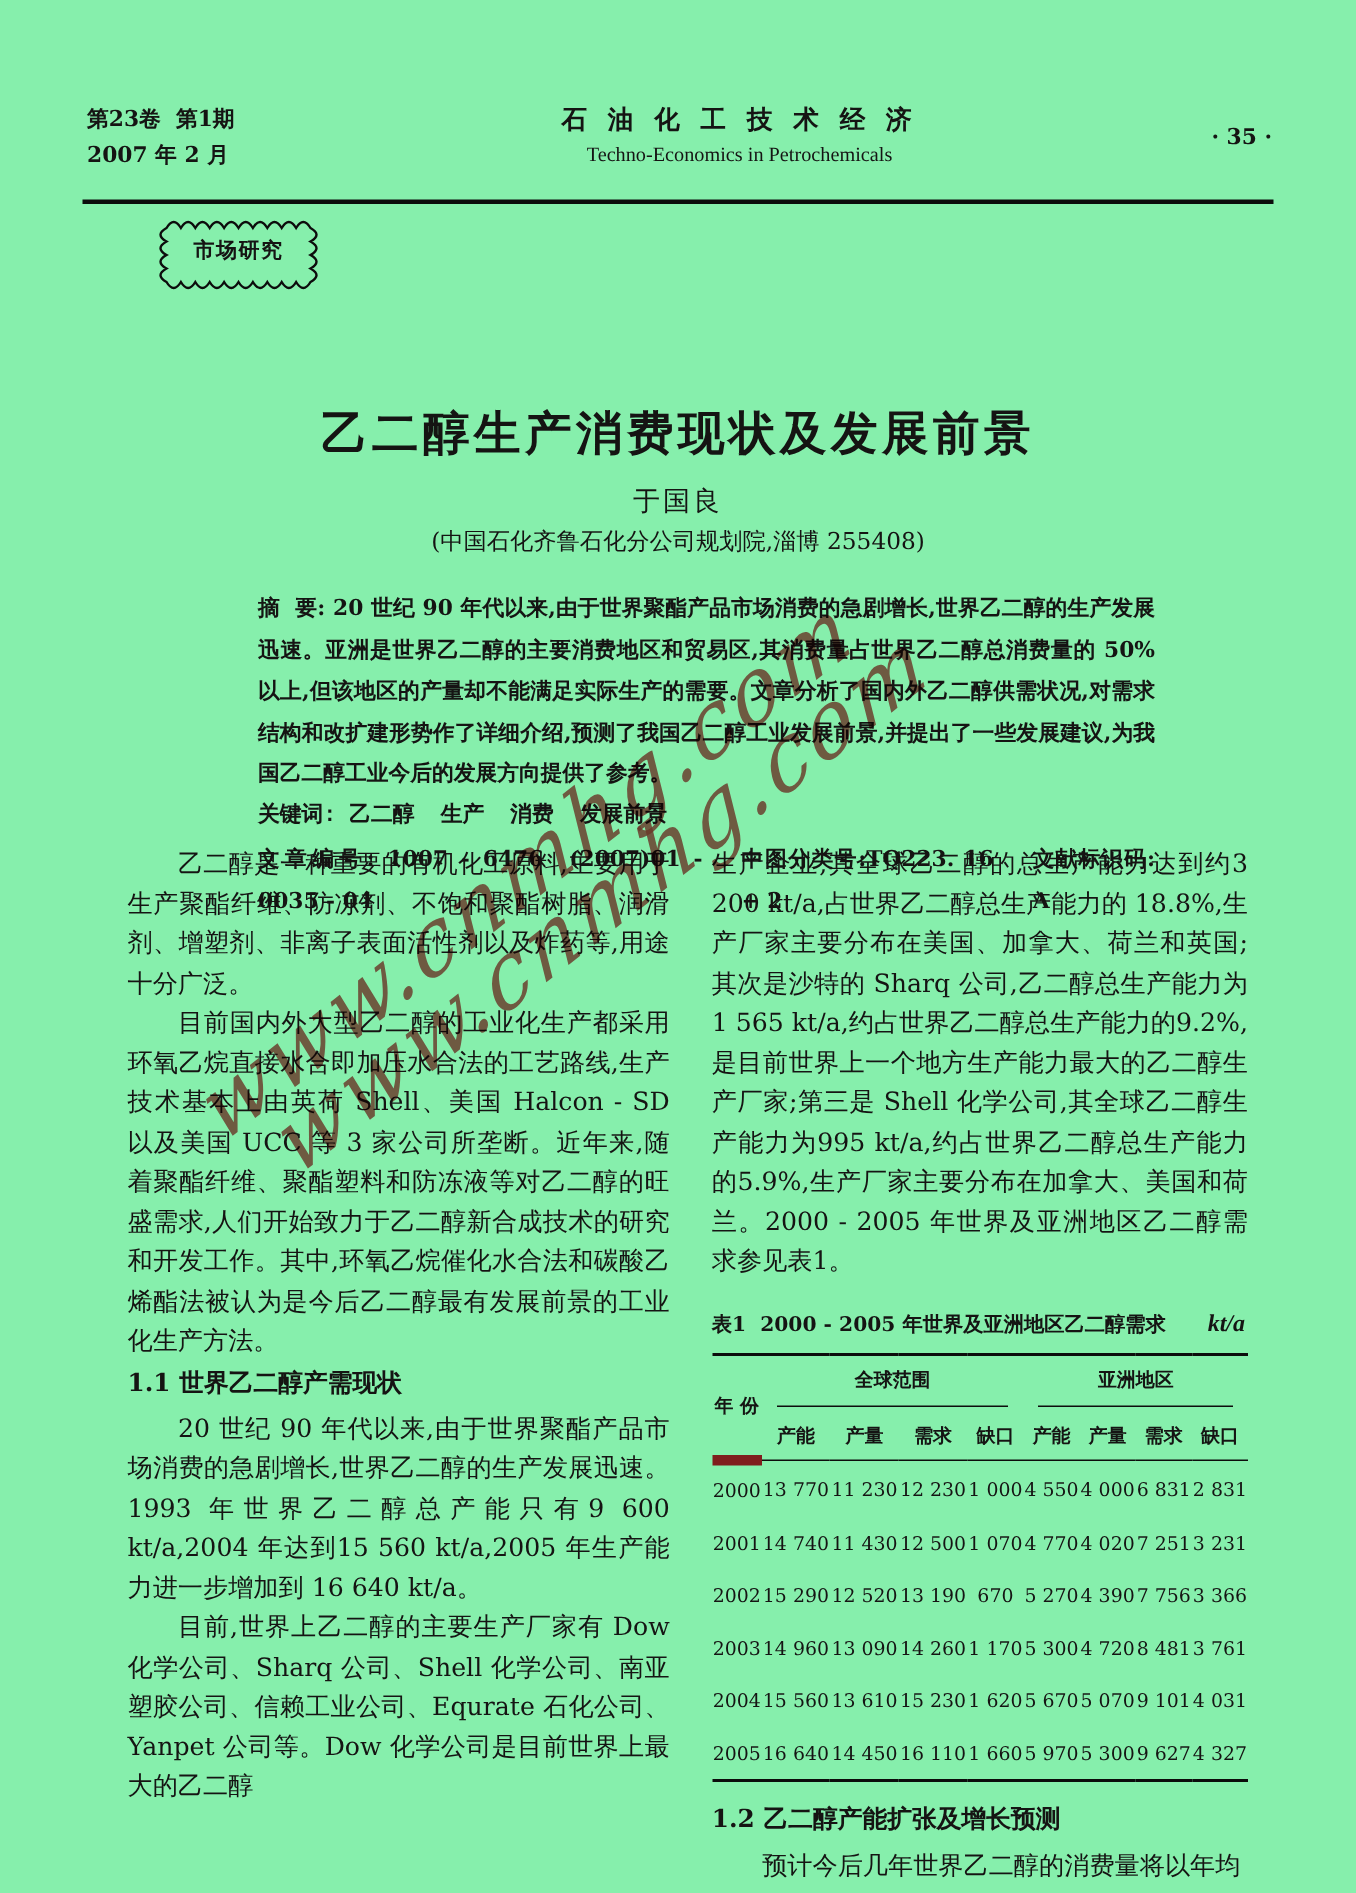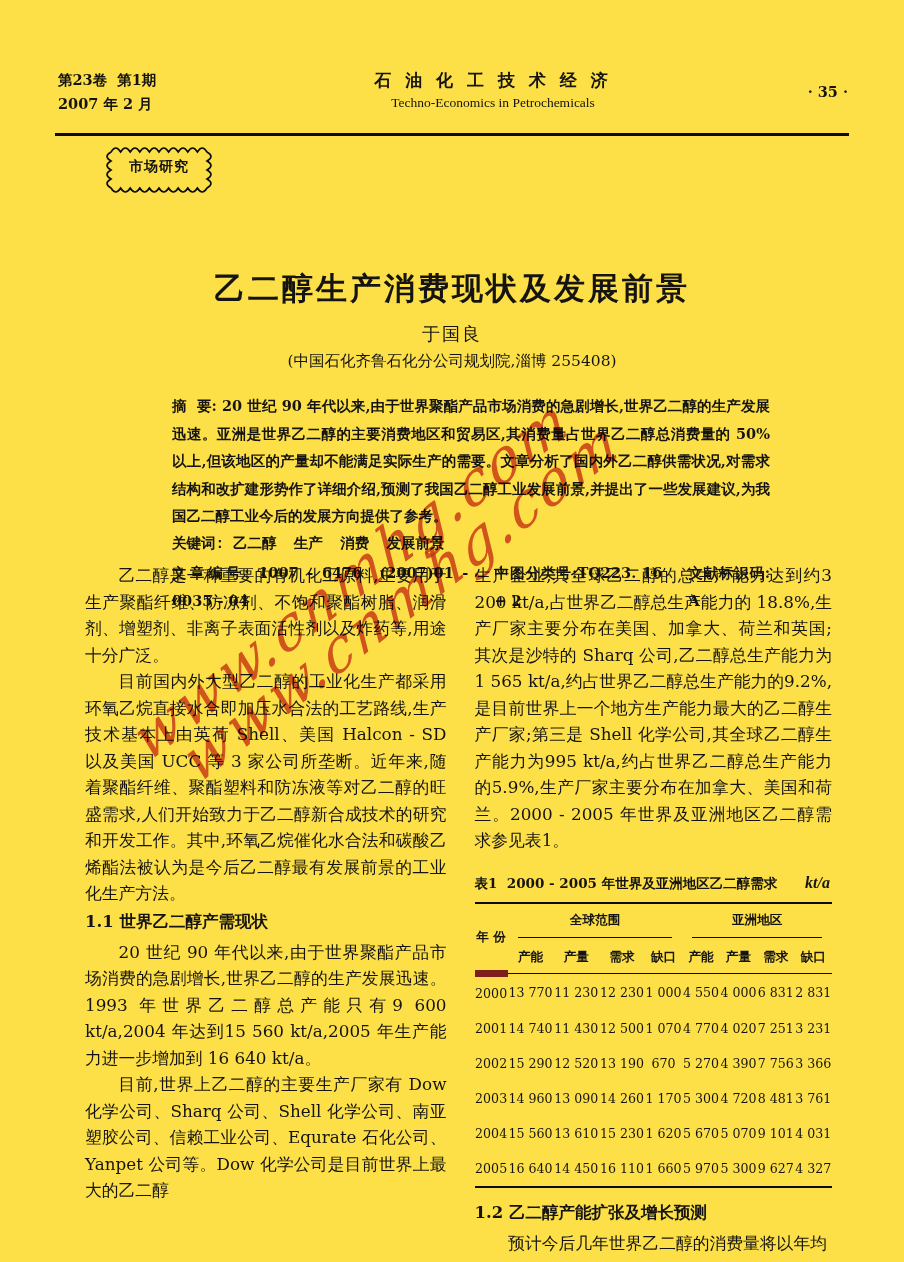--- a/index.html
+++ b/index.html
@@ -1,20 +1,20 @@
 <!DOCTYPE html>
 <html><head>
 <meta charset="utf-8">
 <style>
   html,body{margin:0;padding:0;background:#e8e8e6;}
   .page{
     position:relative;
     width:904px;height:1262px;
     margin:0 auto;
-    background:#fde047;
+    background:#86efac;
     color:#151413;
     font-family:"DejaVu Serif","Liberation Serif",serif;
     overflow:hidden;
   }
   .pre{white-space:pre-wrap;}
 
   
   .hdr{
     position:absolute;left:58px;right:56px;top:68px;
     display:grid;grid-template-columns:200px 1fr 120px;align-items:start;

